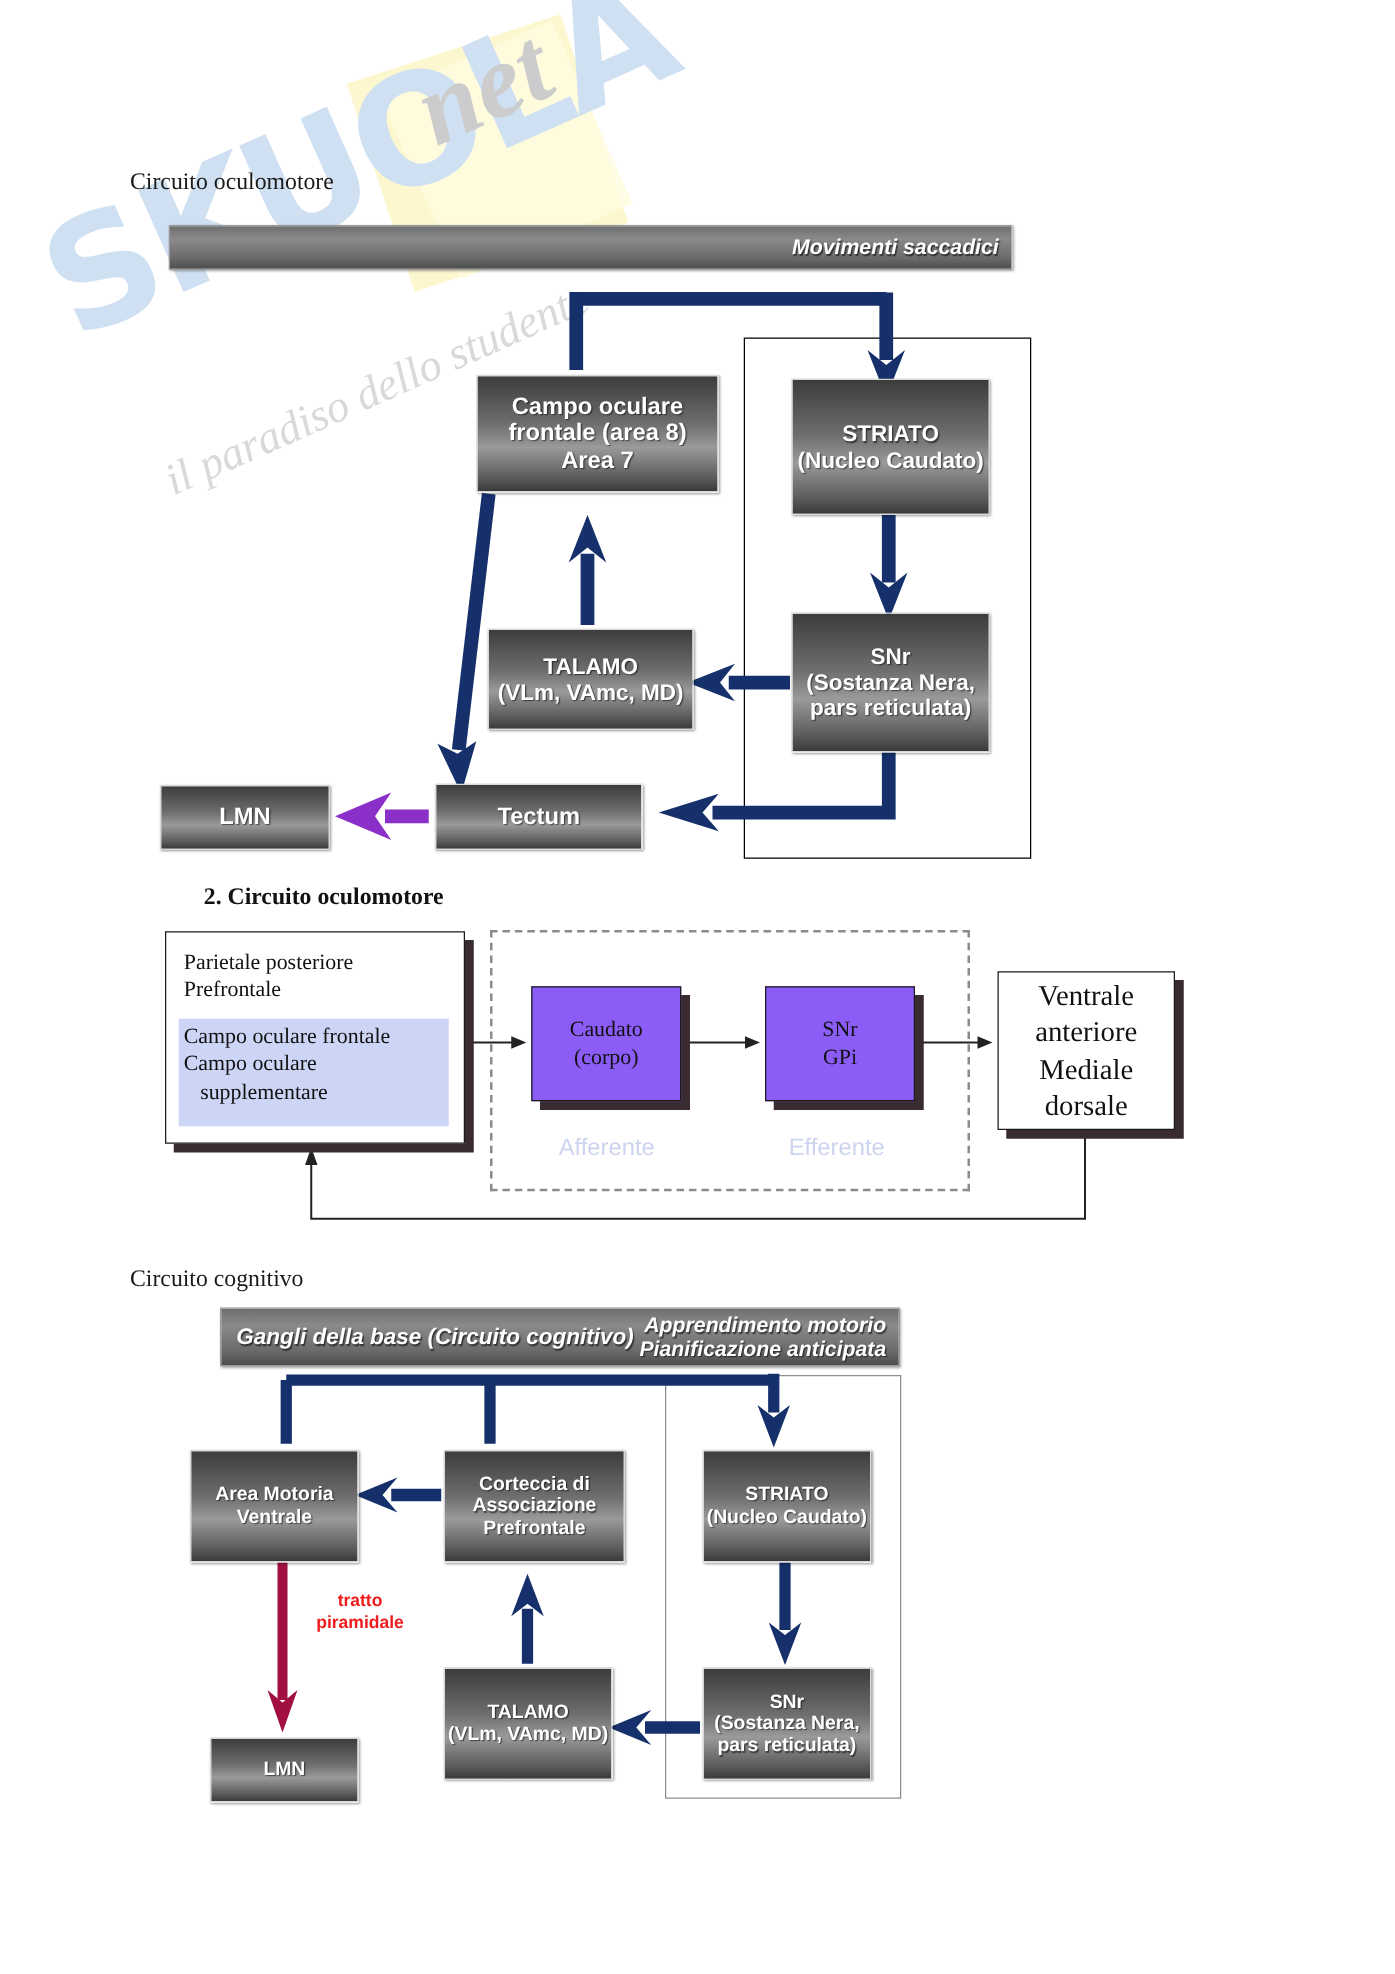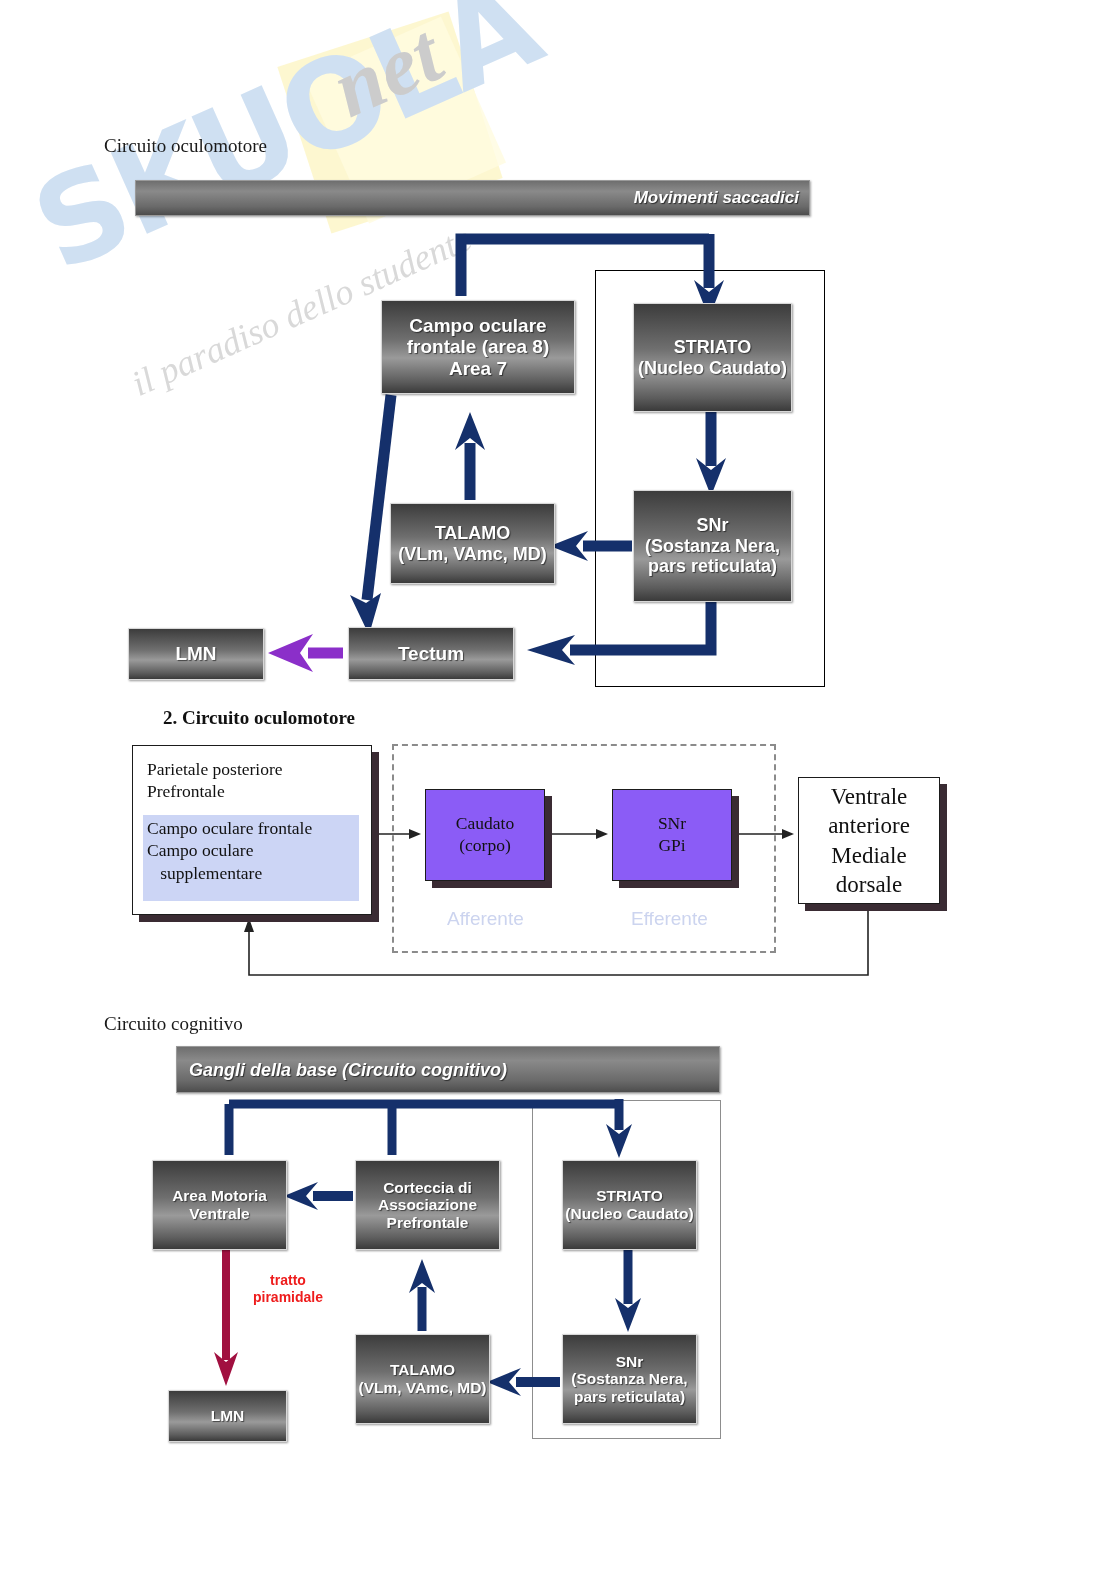--- a/index.html
+++ b/index.html
@@ -169,20 +169,24 @@
   </div>
 </div>
 
 <div class="faint" style="left:447px;top:908px;">Afferente</div>
 <div class="faint" style="left:631px;top:908px;">Efferente</div>
 
 <div class="sec-title" style="left:104px;top:1013px;text-align:center;">Circuito cognitivo</div>
 
 <div class="hdrbar" style="left:176px;top:1046px;width:542px;height:45px;">
   <span class="hdr-left">Gangli della base (Circuito cognitivo)</span>
+  <span class="hdr-right">
+    <span>Apprendimento motorio</span><br>
+    <span>Pianificazione anticipata</span>
+  </span>
 </div>
 
 <div class="greyrect" style="left:532px;top:1100px;width:187px;height:337px;"></div>
 
 <div class="gbox" style="left:152px;top:1160px;width:133px;height:88px;font-size:15.5px;">
   <span>
     <span>Area Motoria</span><br>
     <span>Ventrale</span>
   </span>
 </div>

